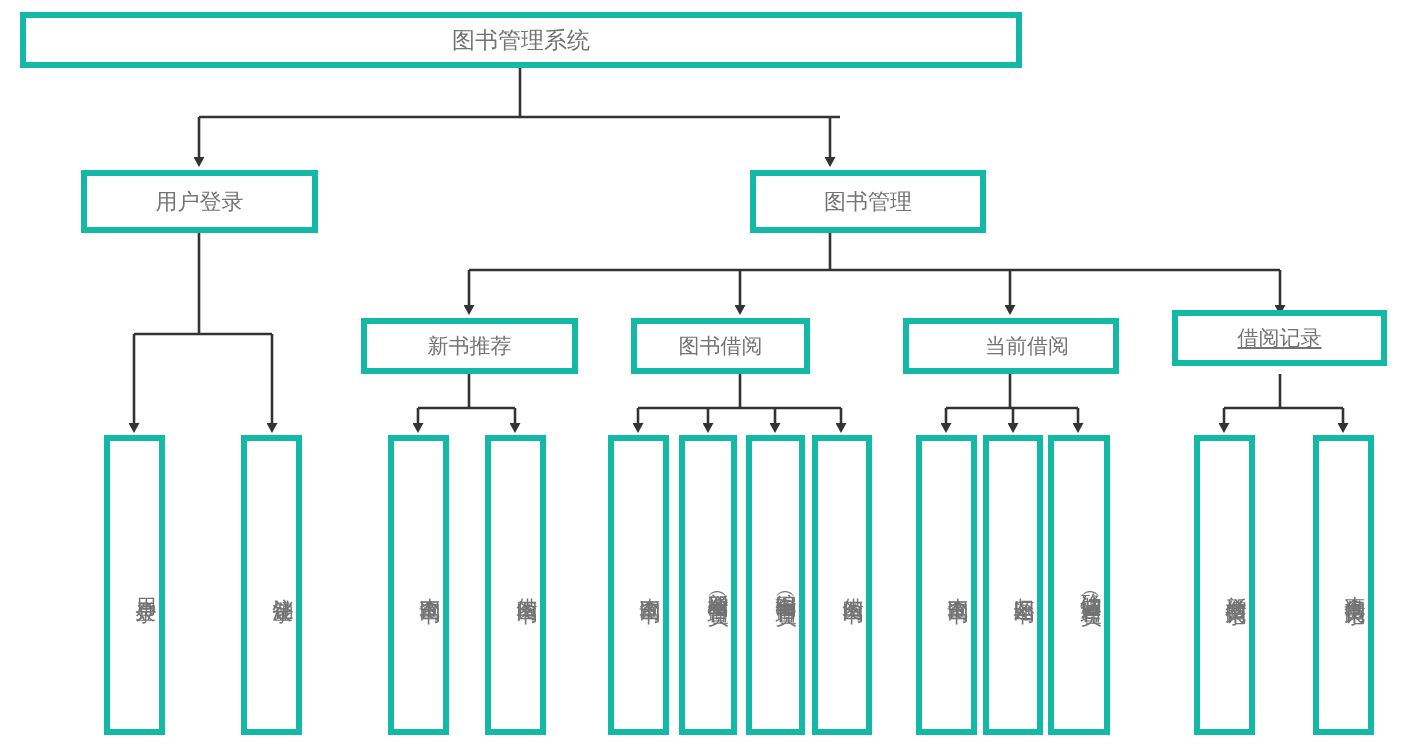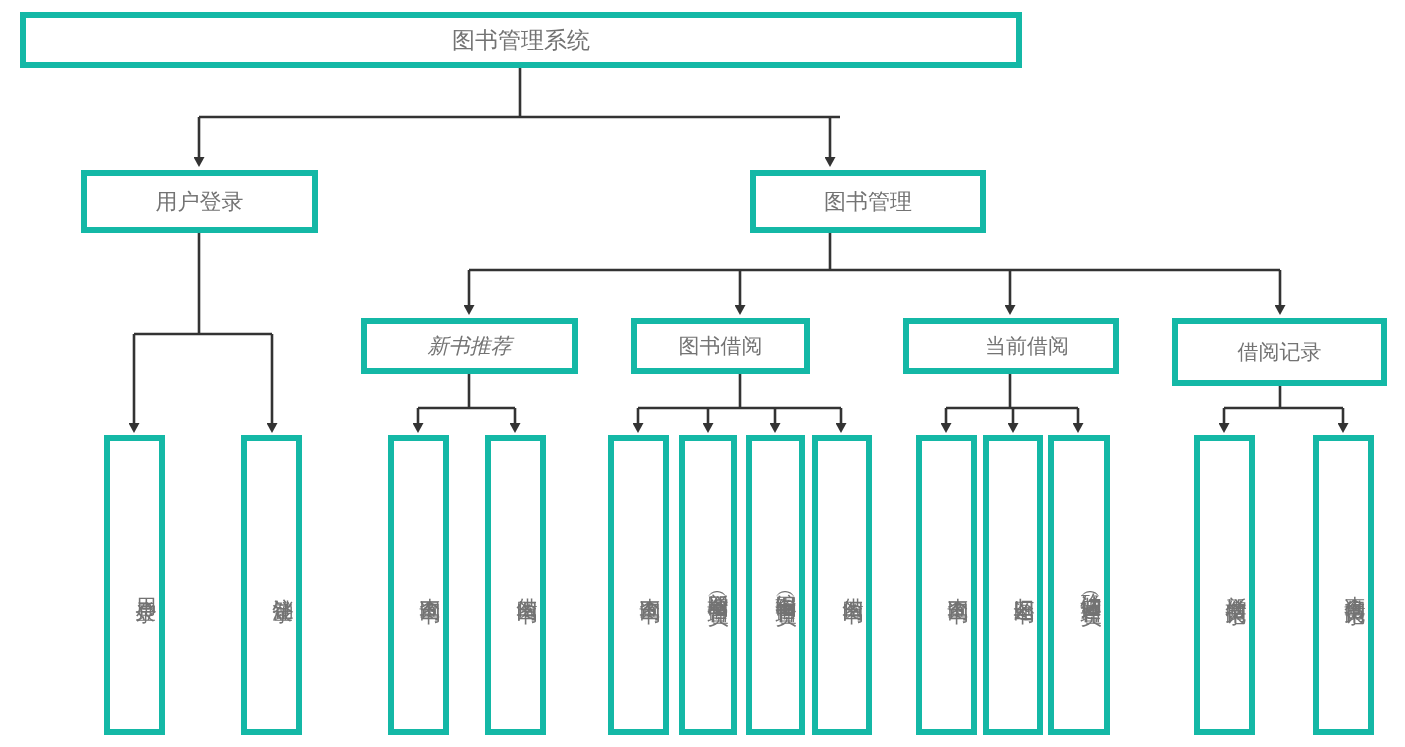--- a/index.html
+++ b/index.html
@@ -121,24 +121,24 @@
       <path d="M1224,408 L1224,424" marker-end="url(#arrow)"></path>
       <path d="M1343,408 L1343,424" marker-end="url(#arrow)"></path>
     </g>
   </svg>
 
   <div class="node root" style="left:20px; top:12px; width:1002px; height:56px;">图书管理系统</div>
 
   <div class="node level2" style="left:81px; top:170px; width:237px; height:63px;">用户登录</div>
   <div class="node level2" style="left:712px; top:170px; width:236px; height:63px;margin-left:38px;">图书管理</div>
 
-  <div class="node level3" style="left:361px; top:318px; width:217px; height:56px;font-style:italic;">新书推荐</div>
+  <div class="node level3" style="left:361px; top:318px; width:217px; height:56px;">新书推荐</div>
   <div class="node level3" style="left:631px; top:318px; width:179px; height:56px;">图书借阅</div>
   <div class="node level3" style="left:903px; top:318px; width:216px; height:56px;padding-left:32px;">当前借阅</div>
-  <div class="node level3" style="left:1172px; top:318px; width:215px; height:68px;">借阅记录</div>
+  <div class="node level3" style="left:1172px; top:310px; width:215px; height:56px;text-decoration:underline;">借阅记录</div>
 
   <div class="node leaf" style="left:104px; top:435px; width:61px; height:300px;">用户登录</div>
   <div class="node leaf" style="left:241px; top:435px; width:61px; height:300px;">注销登录</div>
 
   <div class="node leaf" style="left:388px; top:435px; width:61px; height:300px;">查询图书</div>
   <div class="node leaf" style="left:485px; top:435px; width:61px; height:300px;">借阅图书</div>
 
   <div class="node leaf" style="left:608px; top:435px; width:61px; height:300px;">查询图书</div>
   <div class="node leaf tall-text" style="left:679px; top:435px; width:58px; height:300px;">新增图书（管理员）</div>
   <div class="node leaf tall-text" style="left:746px; top:435px; width:59px; height:300px;">编辑图书（管理员）</div>

